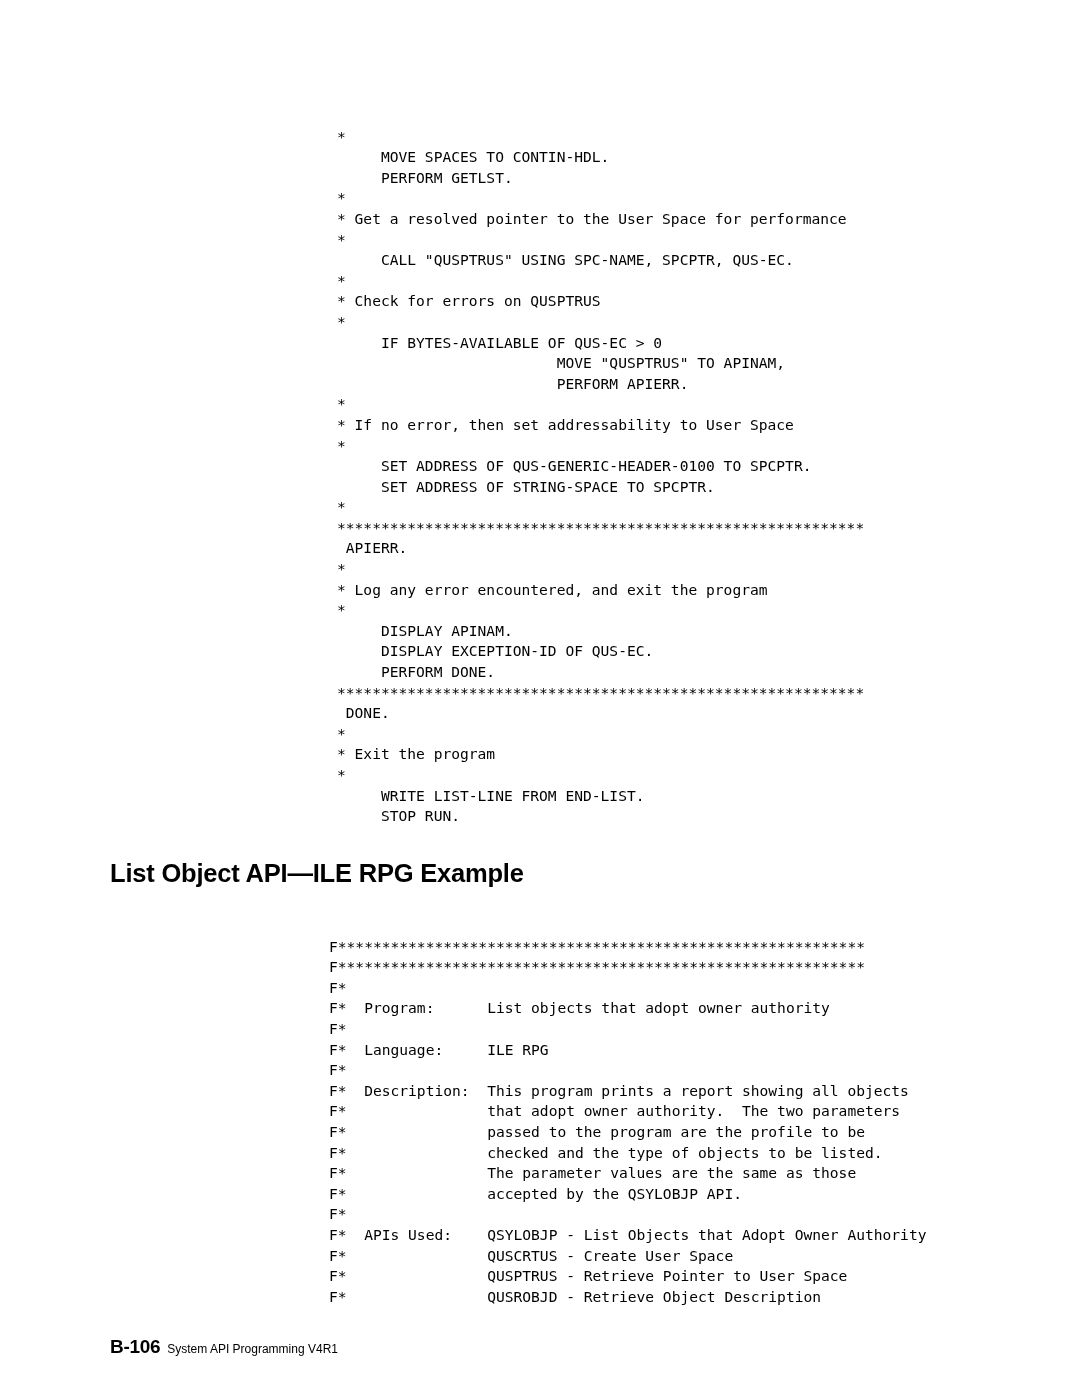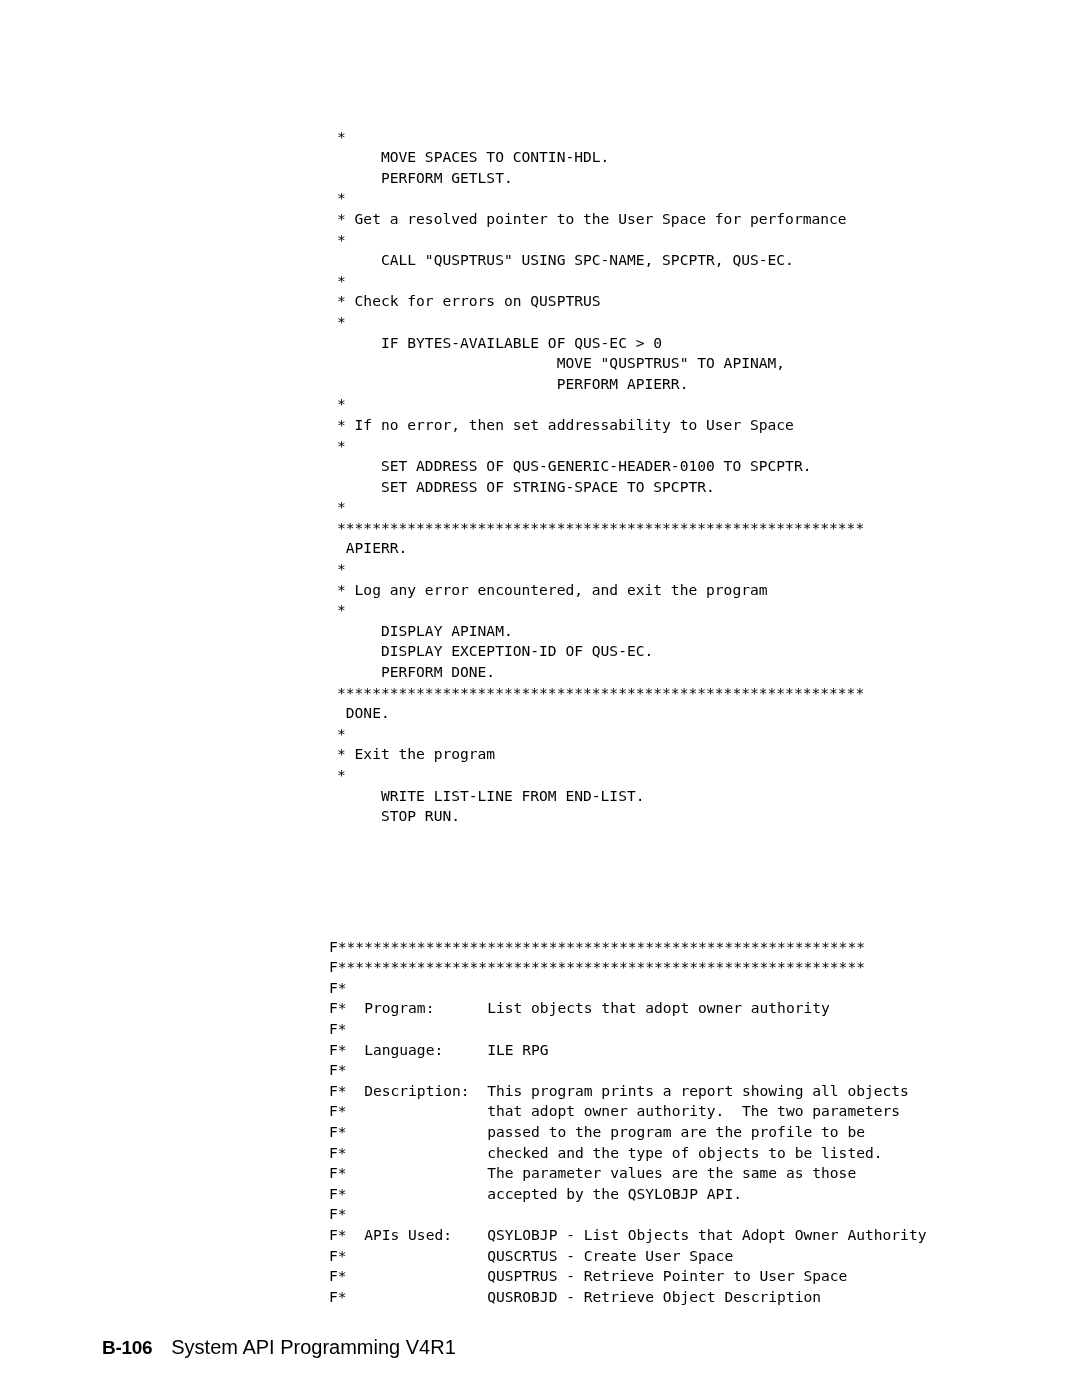--- a/index.html
+++ b/index.html
@@ -68,44 +68,45 @@
     width: 625px;
     font-family: "Liberation Sans", sans-serif;
     font-size: 16.3px;
     line-height: 24.5px;
     color: #000000;
   }
 
   
   #page-footer {
     position: absolute;
-    left: 102px;
+    left: 110px;
     top: 1336px;
     display: flex;
     align-items: baseline;
     font-family: "Liberation Sans", sans-serif;
   }
   #footer-page-number {
     font-size: 19px;
     font-weight: bold;
     letter-spacing: -0.3px;
   }
   #footer-book-title {
-    font-size: 20px;
+    font-size: 12px;
     font-weight: 400;
-    margin-left: 19px;
+    margin-left: 7px;
   }
 </style>
 </head>
 <body>
 
 <div class="page">
 
   <pre id="cobol-code" class="code-block"><span class="code-line">*</span><span class="code-line">     MOVE SPACES TO CONTIN-HDL.</span><span class="code-line">     PERFORM GETLST.</span><span class="code-line">*</span><span class="code-line">* Get a resolved pointer to the User Space for performance</span><span class="code-line">*</span><span class="code-line">     CALL "QUSPTRUS" USING SPC-NAME, SPCPTR, QUS-EC.</span><span class="code-line">*</span><span class="code-line">* Check for errors on QUSPTRUS</span><span class="code-line">*</span><span class="code-line">     IF BYTES-AVAILABLE OF QUS-EC &gt; 0</span><span class="code-line">                         MOVE "QUSPTRUS" TO APINAM,</span><span class="code-line">                         PERFORM APIERR.</span><span class="code-line">*</span><span class="code-line">* If no error, then set addressability to User Space</span><span class="code-line">*</span><span class="code-line">     SET ADDRESS OF QUS-GENERIC-HEADER-0100 TO SPCPTR.</span><span class="code-line">     SET ADDRESS OF STRING-SPACE TO SPCPTR.</span><span class="code-line">*</span><span class="code-line">************************************************************</span><span class="code-line"> APIERR.</span><span class="code-line">*</span><span class="code-line">* Log any error encountered, and exit the program</span><span class="code-line">*</span><span class="code-line">     DISPLAY APINAM.</span><span class="code-line">     DISPLAY EXCEPTION-ID OF QUS-EC.</span><span class="code-line">     PERFORM DONE.</span><span class="code-line">************************************************************</span><span class="code-line"> DONE.</span><span class="code-line">*</span><span class="code-line">* Exit the program</span><span class="code-line">*</span><span class="code-line">     WRITE LIST-LINE FROM END-LIST.</span><span class="code-line">     STOP RUN.</span></pre>
 
+  <h2 id="section-heading">List Object API—ILE RPG Example</h2>
 
 
   <pre id="rpg-code" class="code-block"><span class="code-line">F************************************************************</span><span class="code-line">F************************************************************</span><span class="code-line">F*</span><span class="code-line">F*  Program:      List objects that adopt owner authority</span><span class="code-line">F*</span><span class="code-line">F*  Language:     ILE RPG</span><span class="code-line">F*</span><span class="code-line">F*  Description:  This program prints a report showing all objects</span><span class="code-line">F*                that adopt owner authority.  The two parameters</span><span class="code-line">F*                passed to the program are the profile to be</span><span class="code-line">F*                checked and the type of objects to be listed.</span><span class="code-line">F*                The parameter values are the same as those</span><span class="code-line">F*                accepted by the QSYLOBJP API.</span><span class="code-line">F*</span><span class="code-line">F*  APIs Used:    QSYLOBJP - List Objects that Adopt Owner Authority</span><span class="code-line">F*                QUSCRTUS - Create User Space</span><span class="code-line">F*                QUSPTRUS - Retrieve Pointer to User Space</span><span class="code-line">F*                QUSROBJD - Retrieve Object Description</span></pre>
 
   <div id="page-footer">
     <span id="footer-page-number">B-106</span>
     <span id="footer-book-title">System API Programming V4R1</span>
   </div>
 
 </div>

